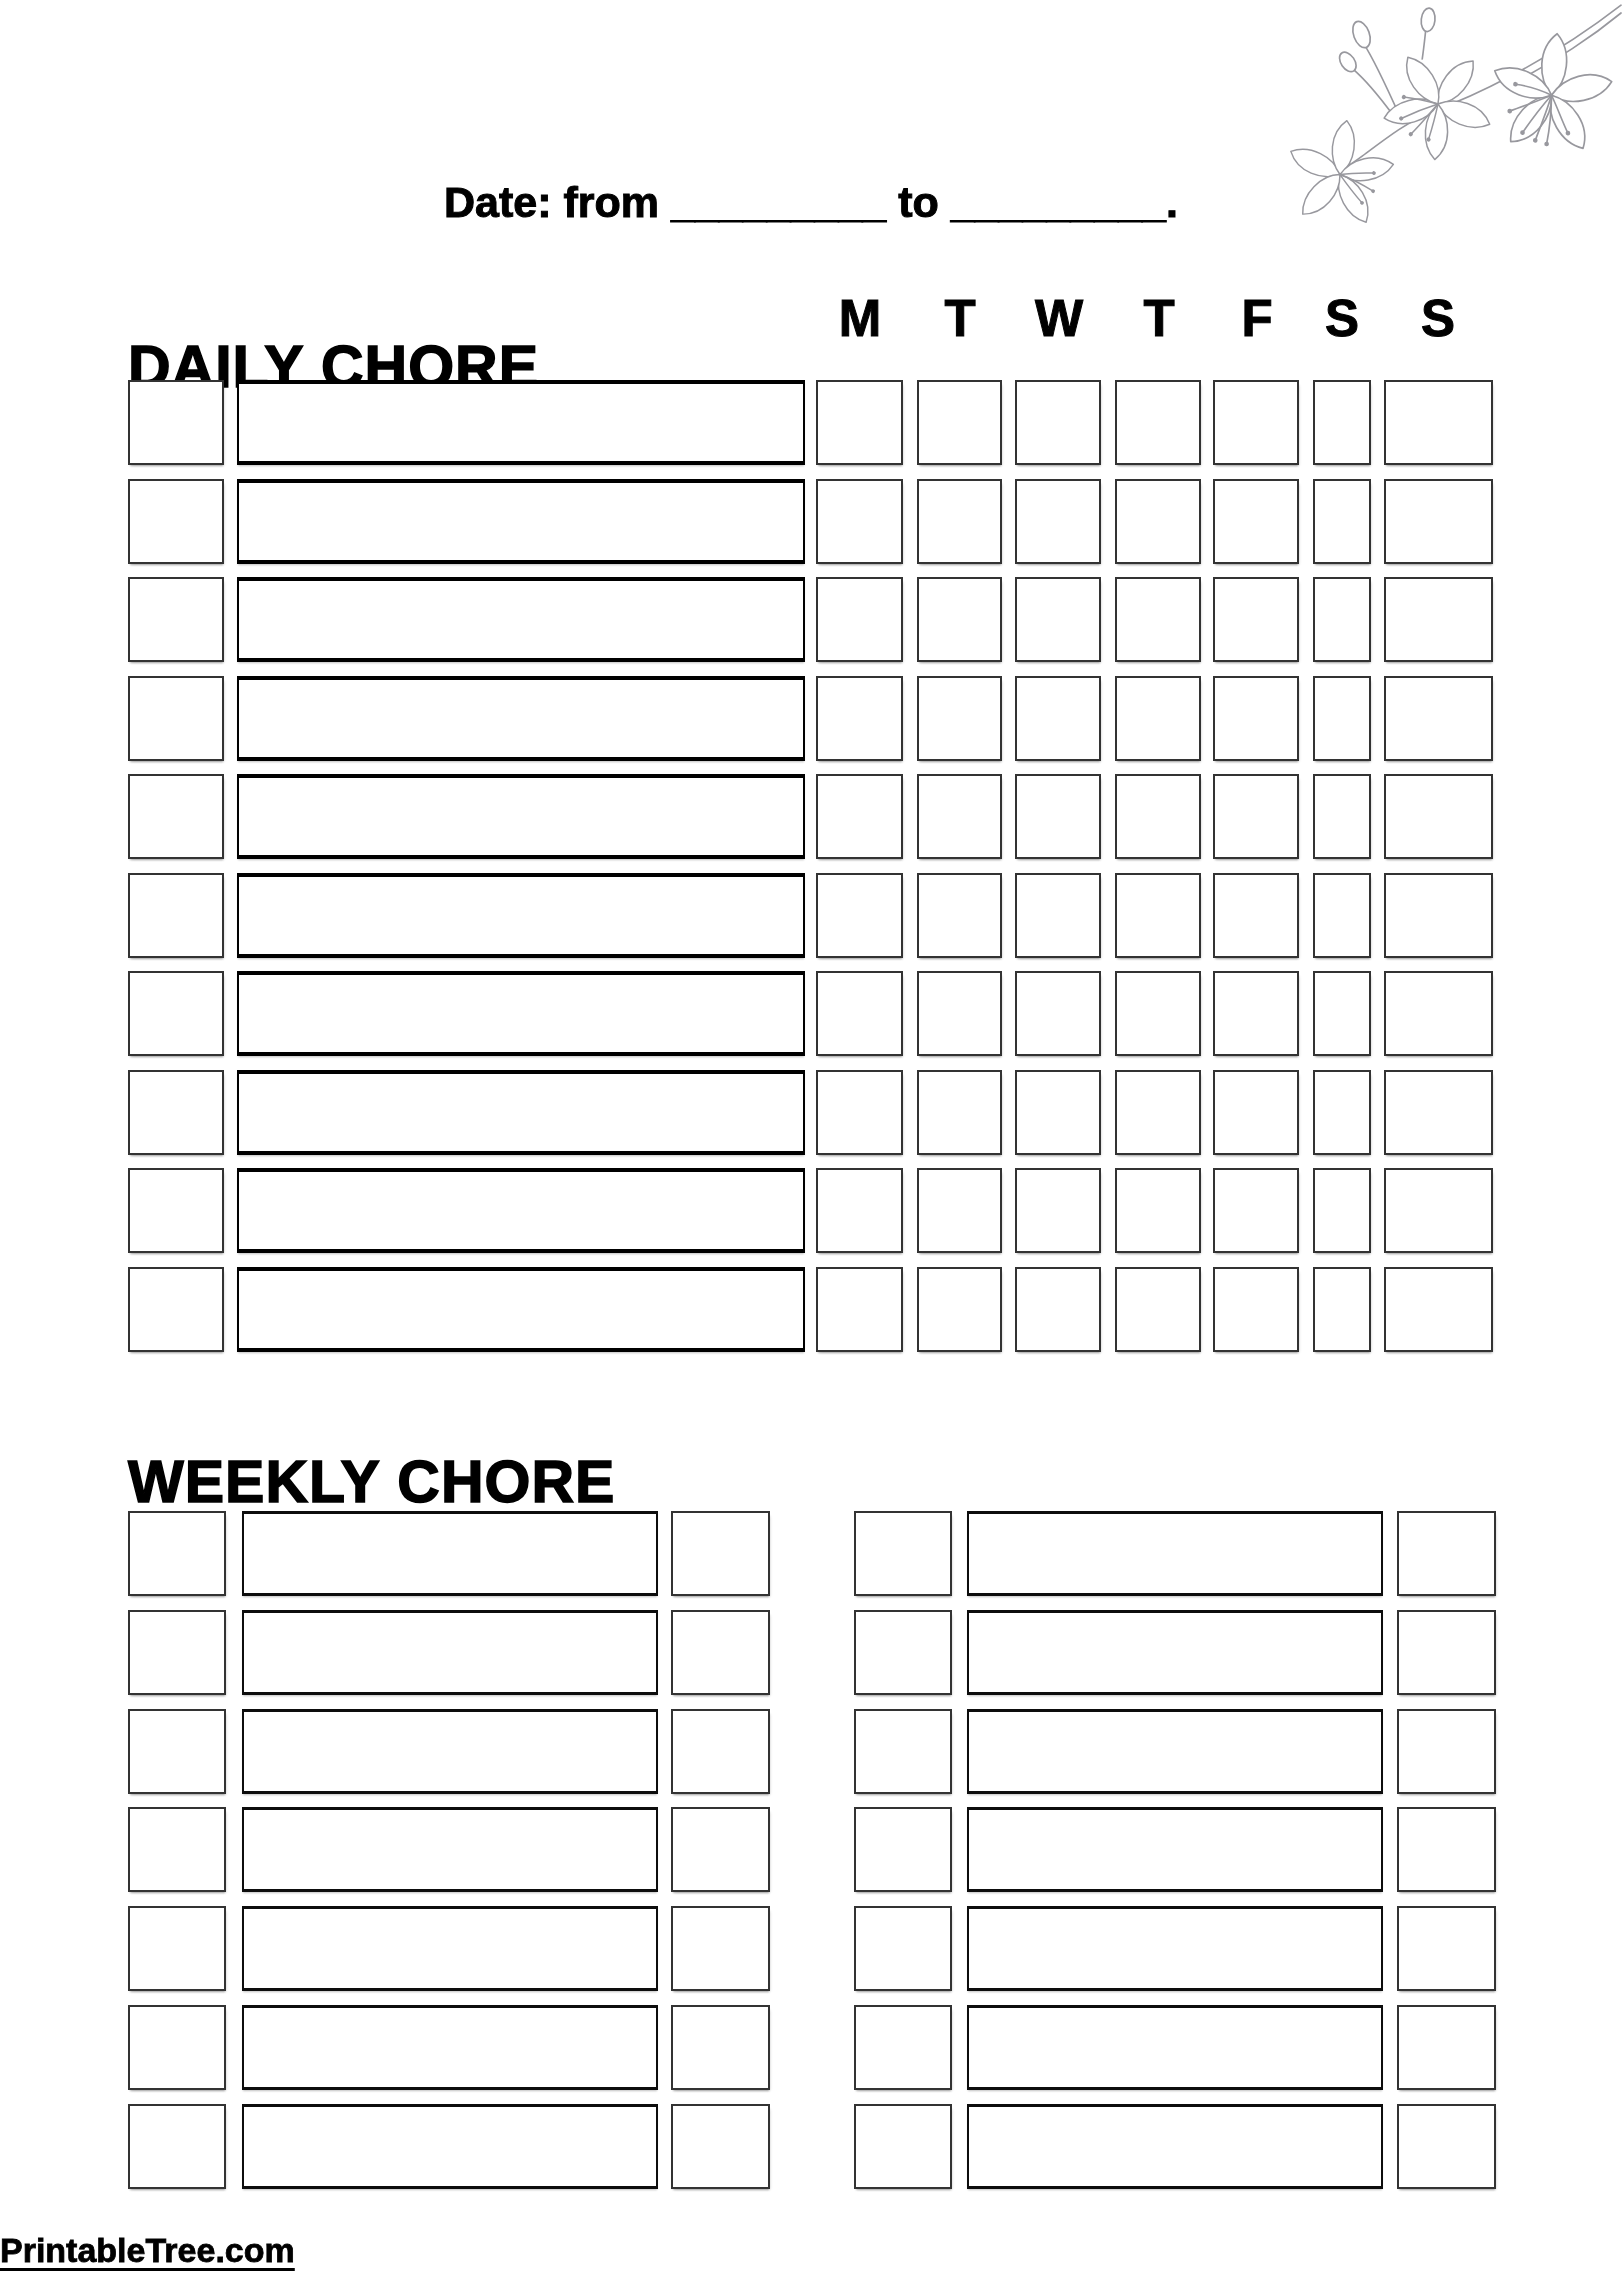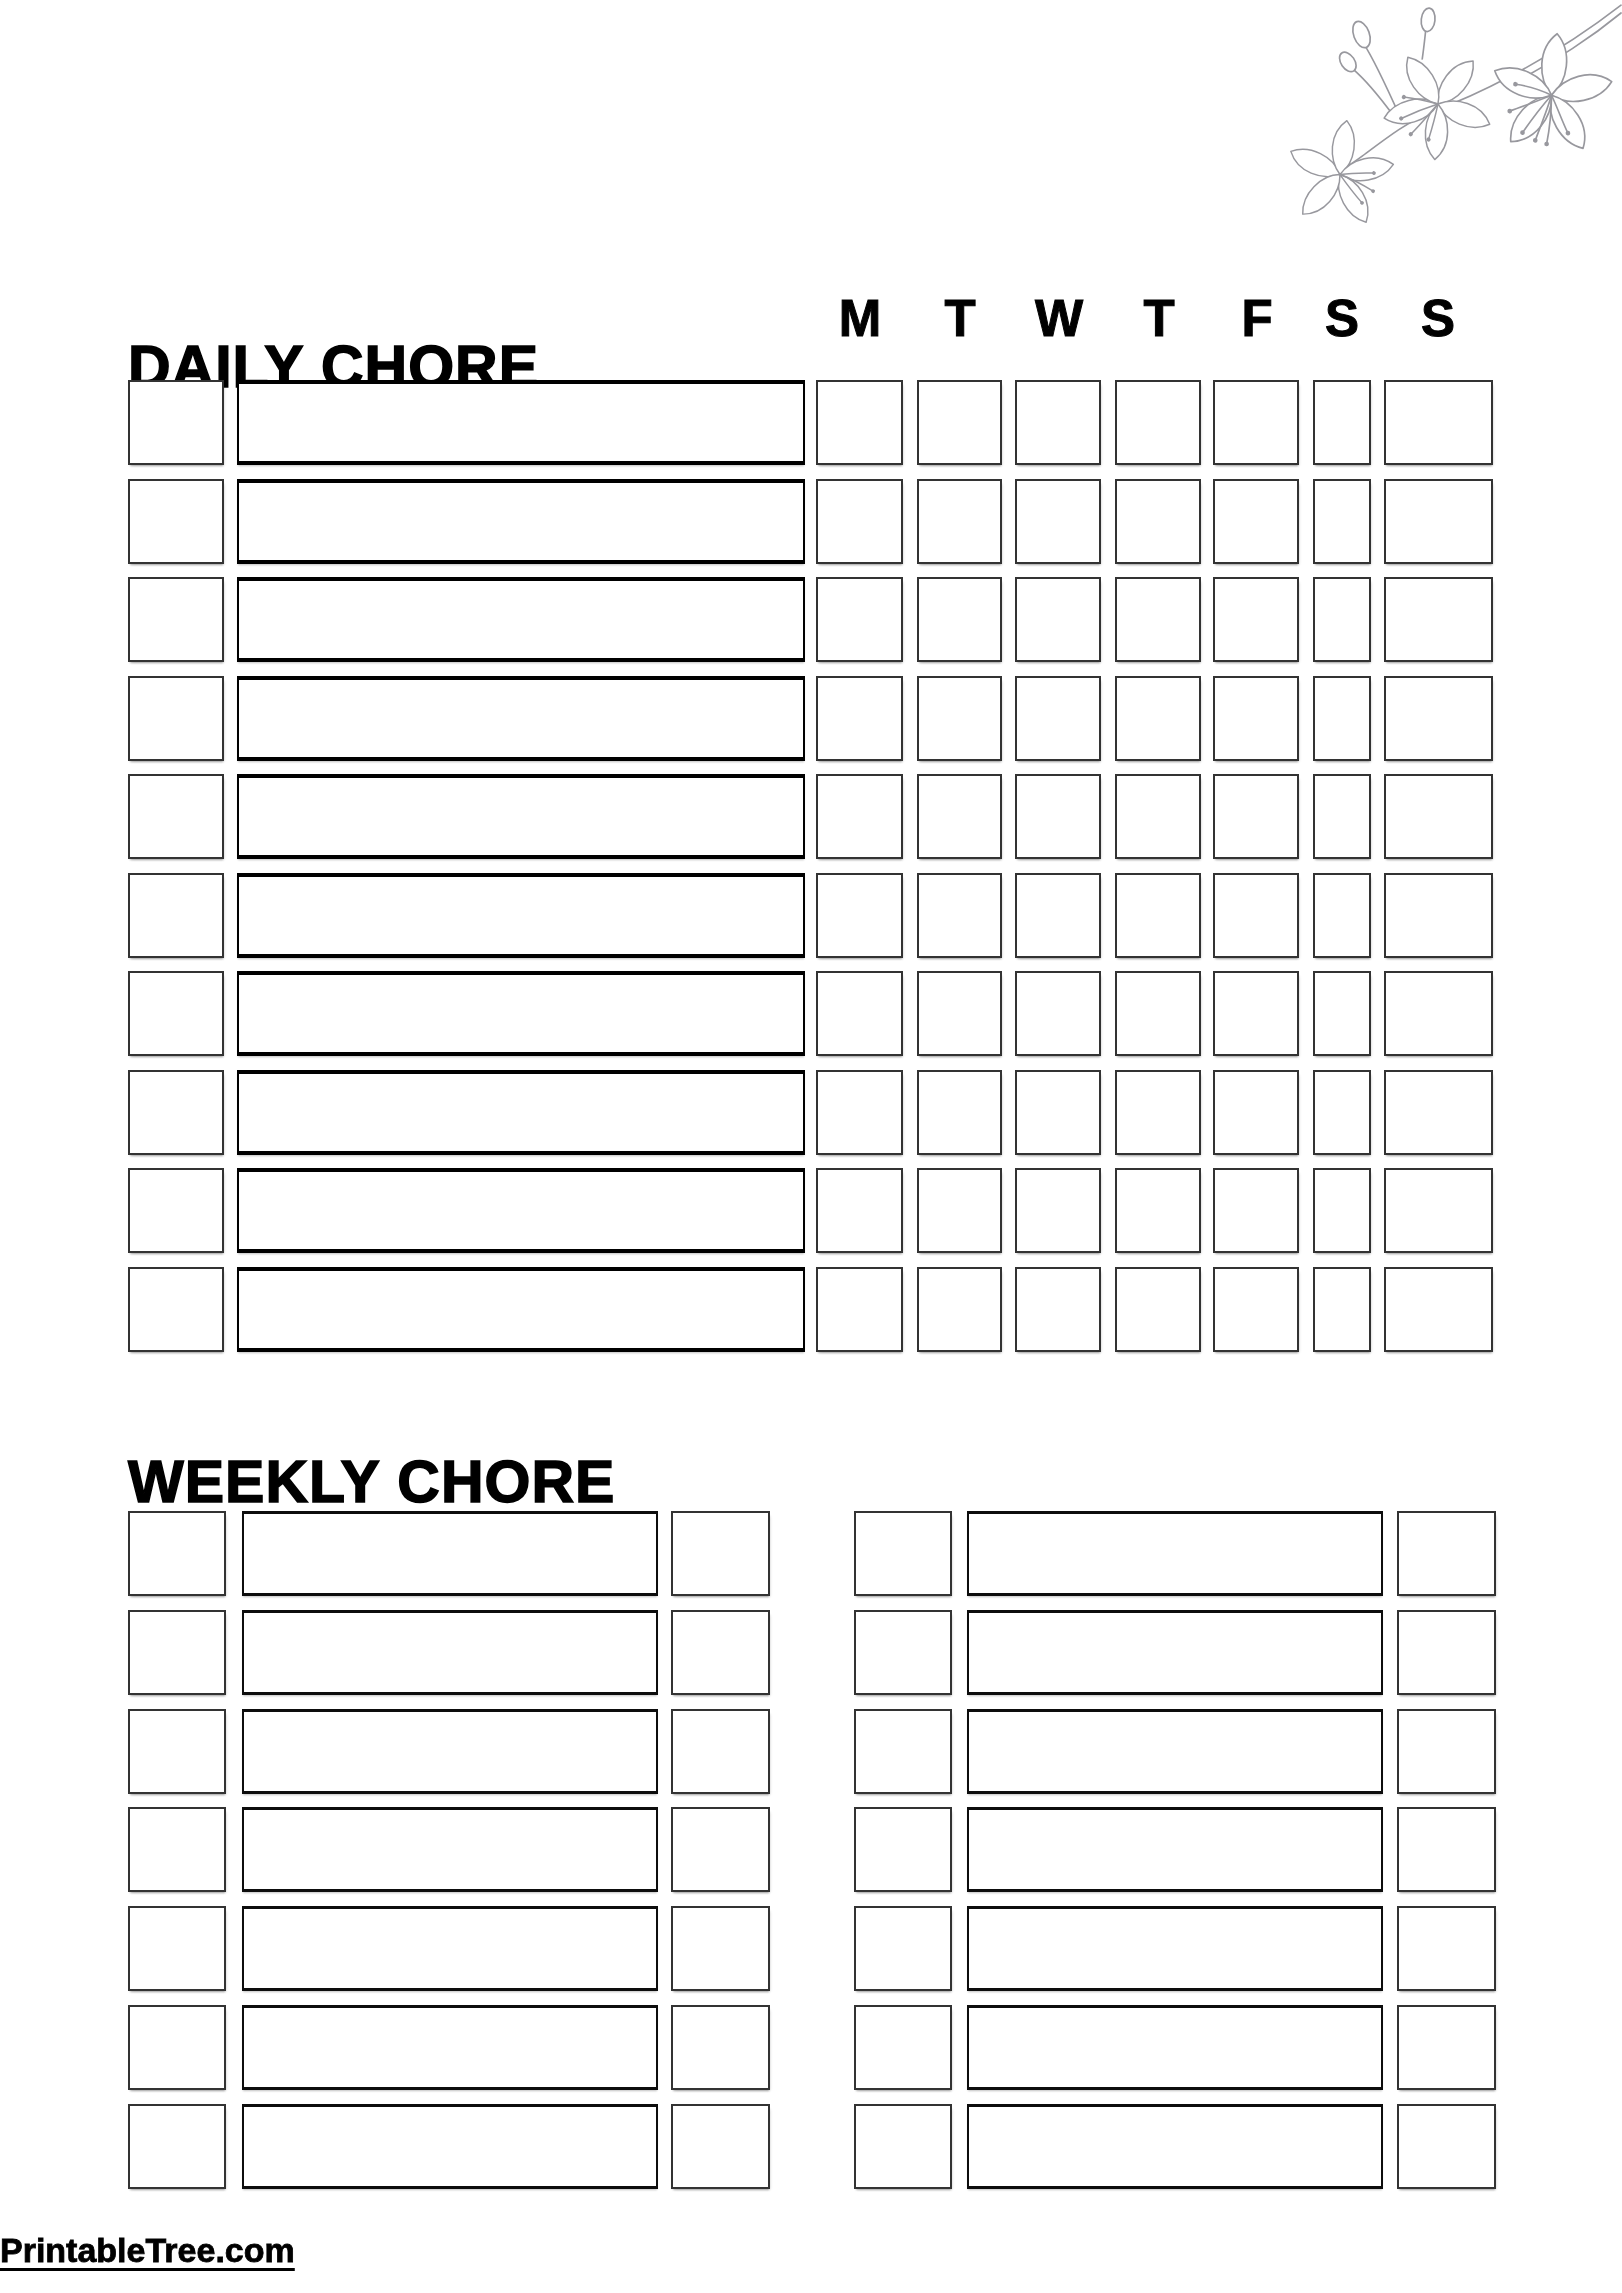--- a/index.html
+++ b/index.html
@@ -153,20 +153,21 @@
         <path d="M0,0 C-6,12 -12,25 -17,38"></path>
           <circle cx="-17" cy="38" r="2.2" fill="#98989e" stroke="none"></circle>
         <path d="M0,0 C2,14 2,28 1,43"></path>
           <circle cx="1" cy="43" r="2.2" fill="#98989e" stroke="none"></circle>
         <path d="M0,0 C8,11 14,22 20,34"></path>
           <circle cx="20" cy="34" r="2.2" fill="#98989e" stroke="none"></circle>
       </g>
     </g>
   </svg>
 
+  <div class="date-line">Date: from _________ to _________.</div>
 
   <h2 class="section-heading" id="daily-heading">DAILY CHORE</h2>
   <h2 class="section-heading" id="weekly-heading">WEEKLY CHORE</h2>
 
   <div class="footer">
     <a href="#">PrintableTree.com</a>
   </div>
 
 <span class="day-letter" style="left: 860px;">M</span>
     <span class="day-letter" style="left: 960px;">T</span>

